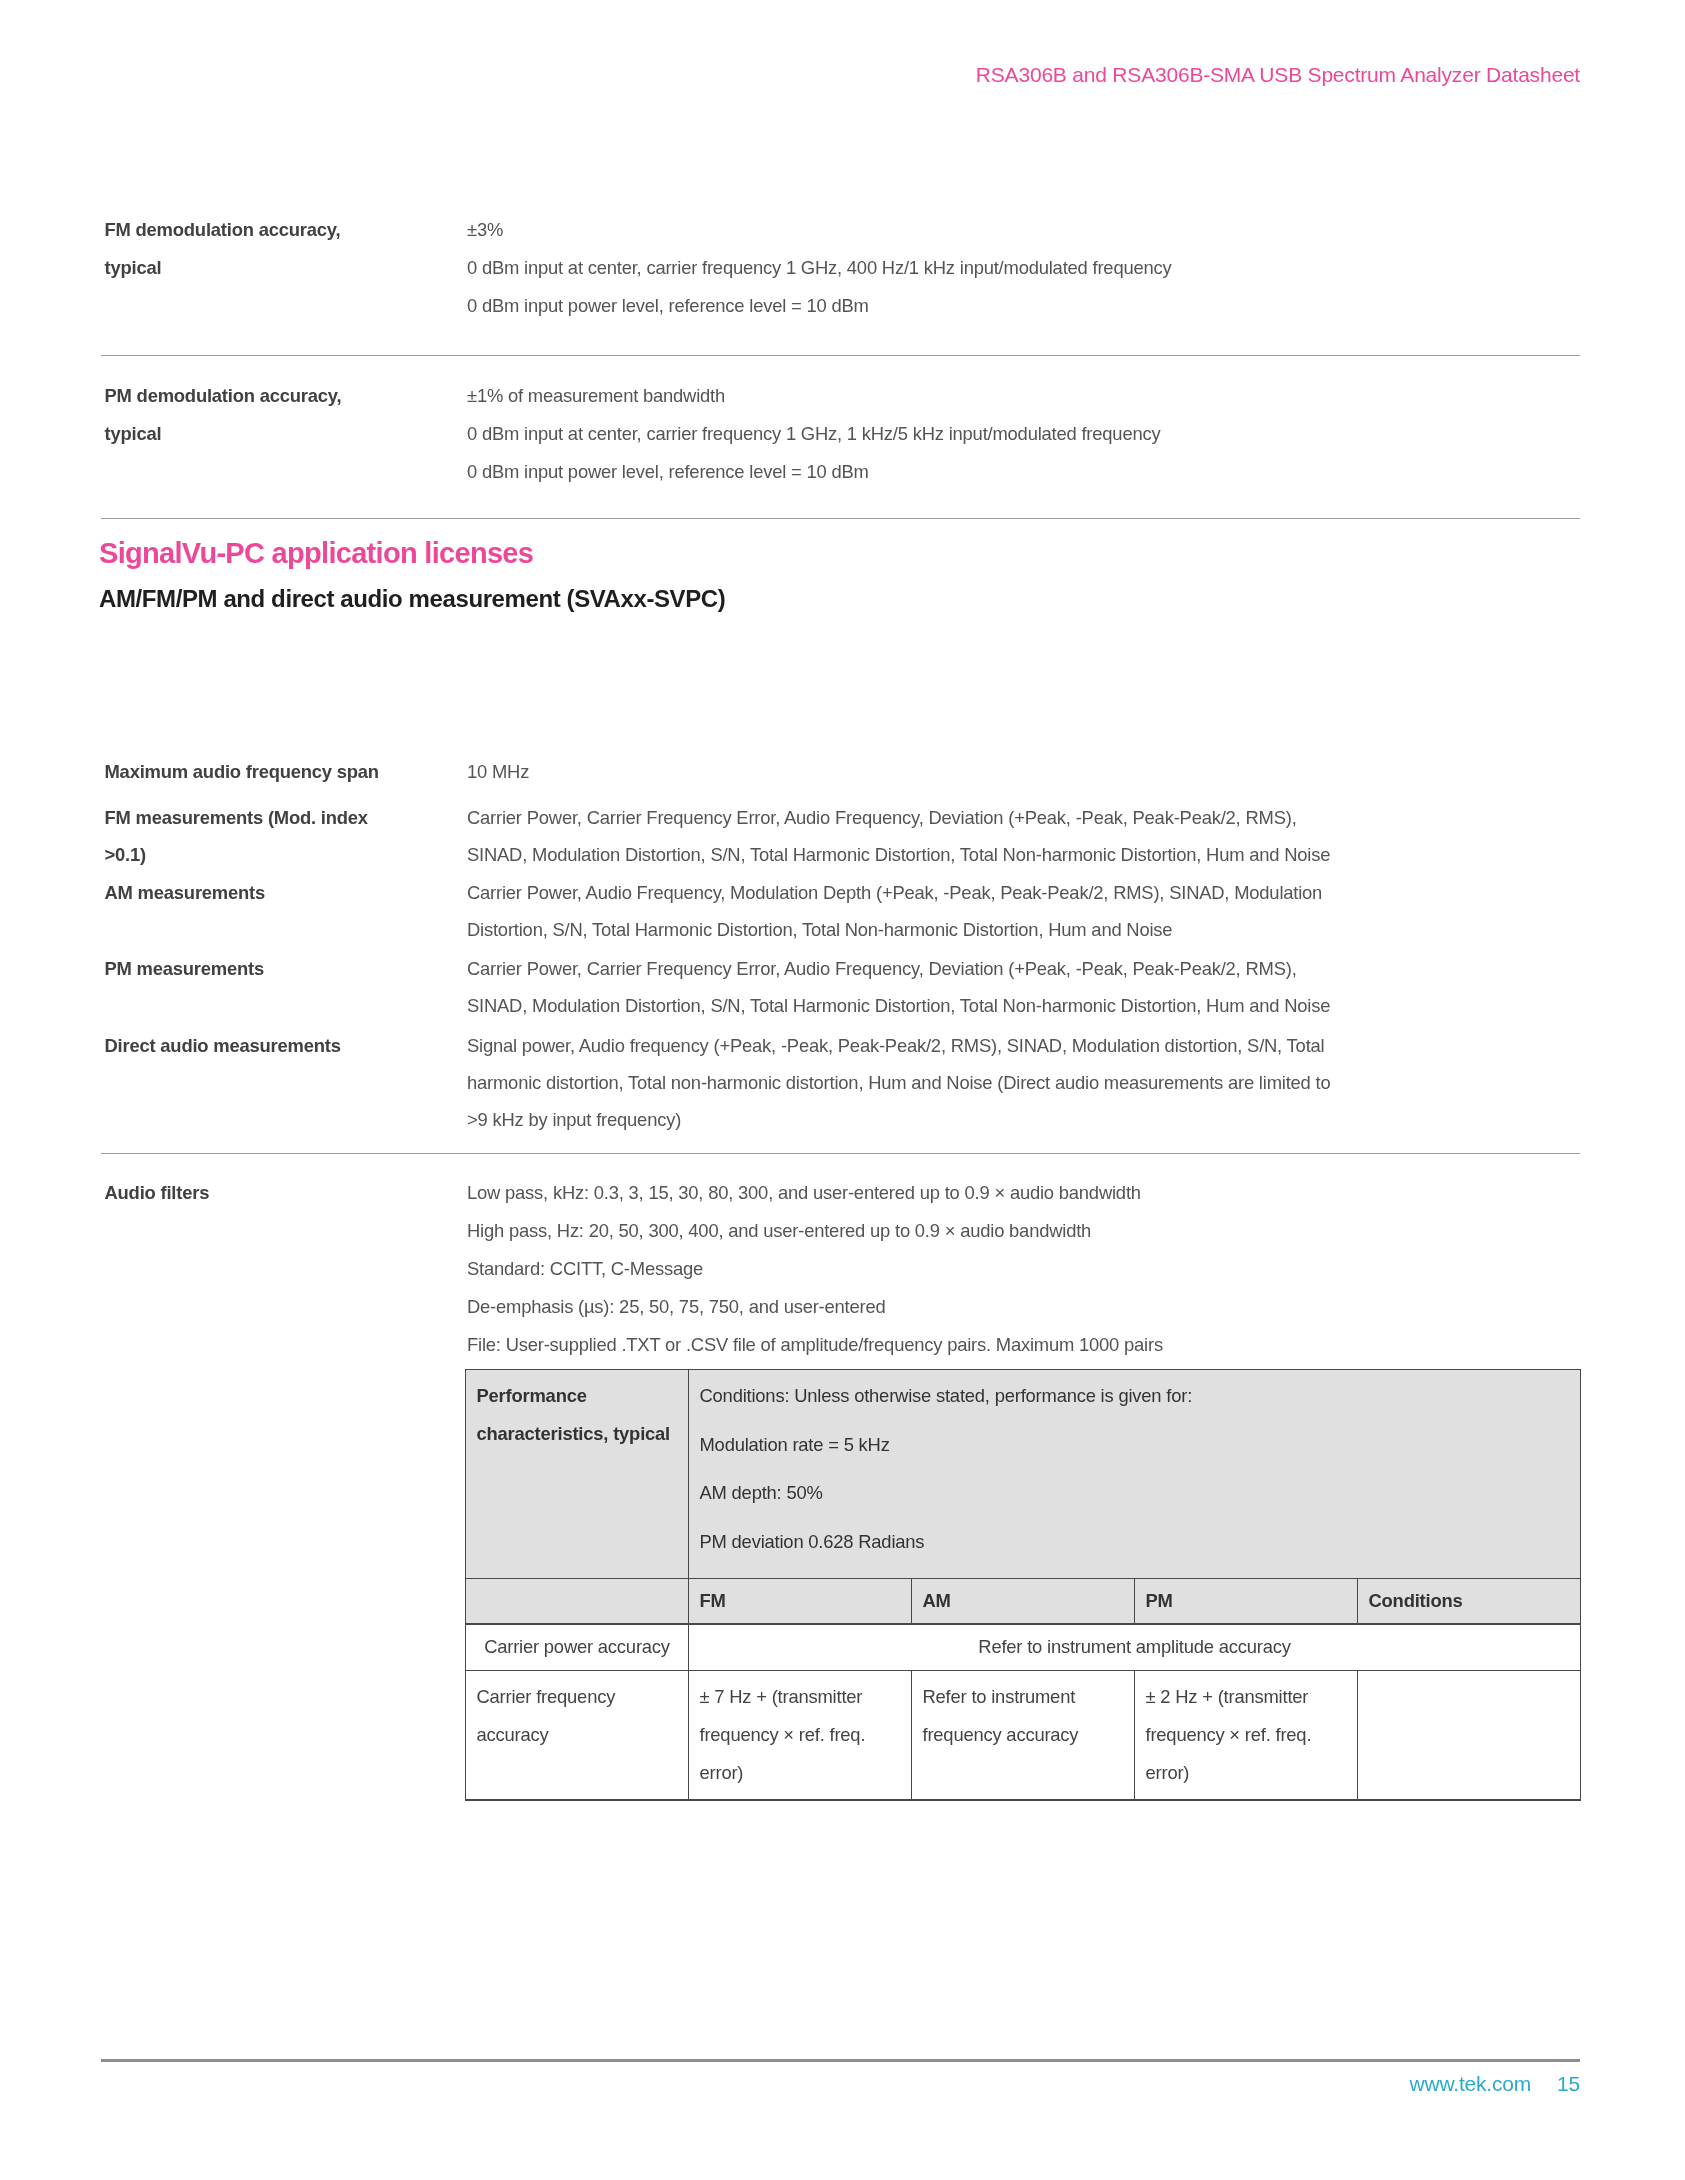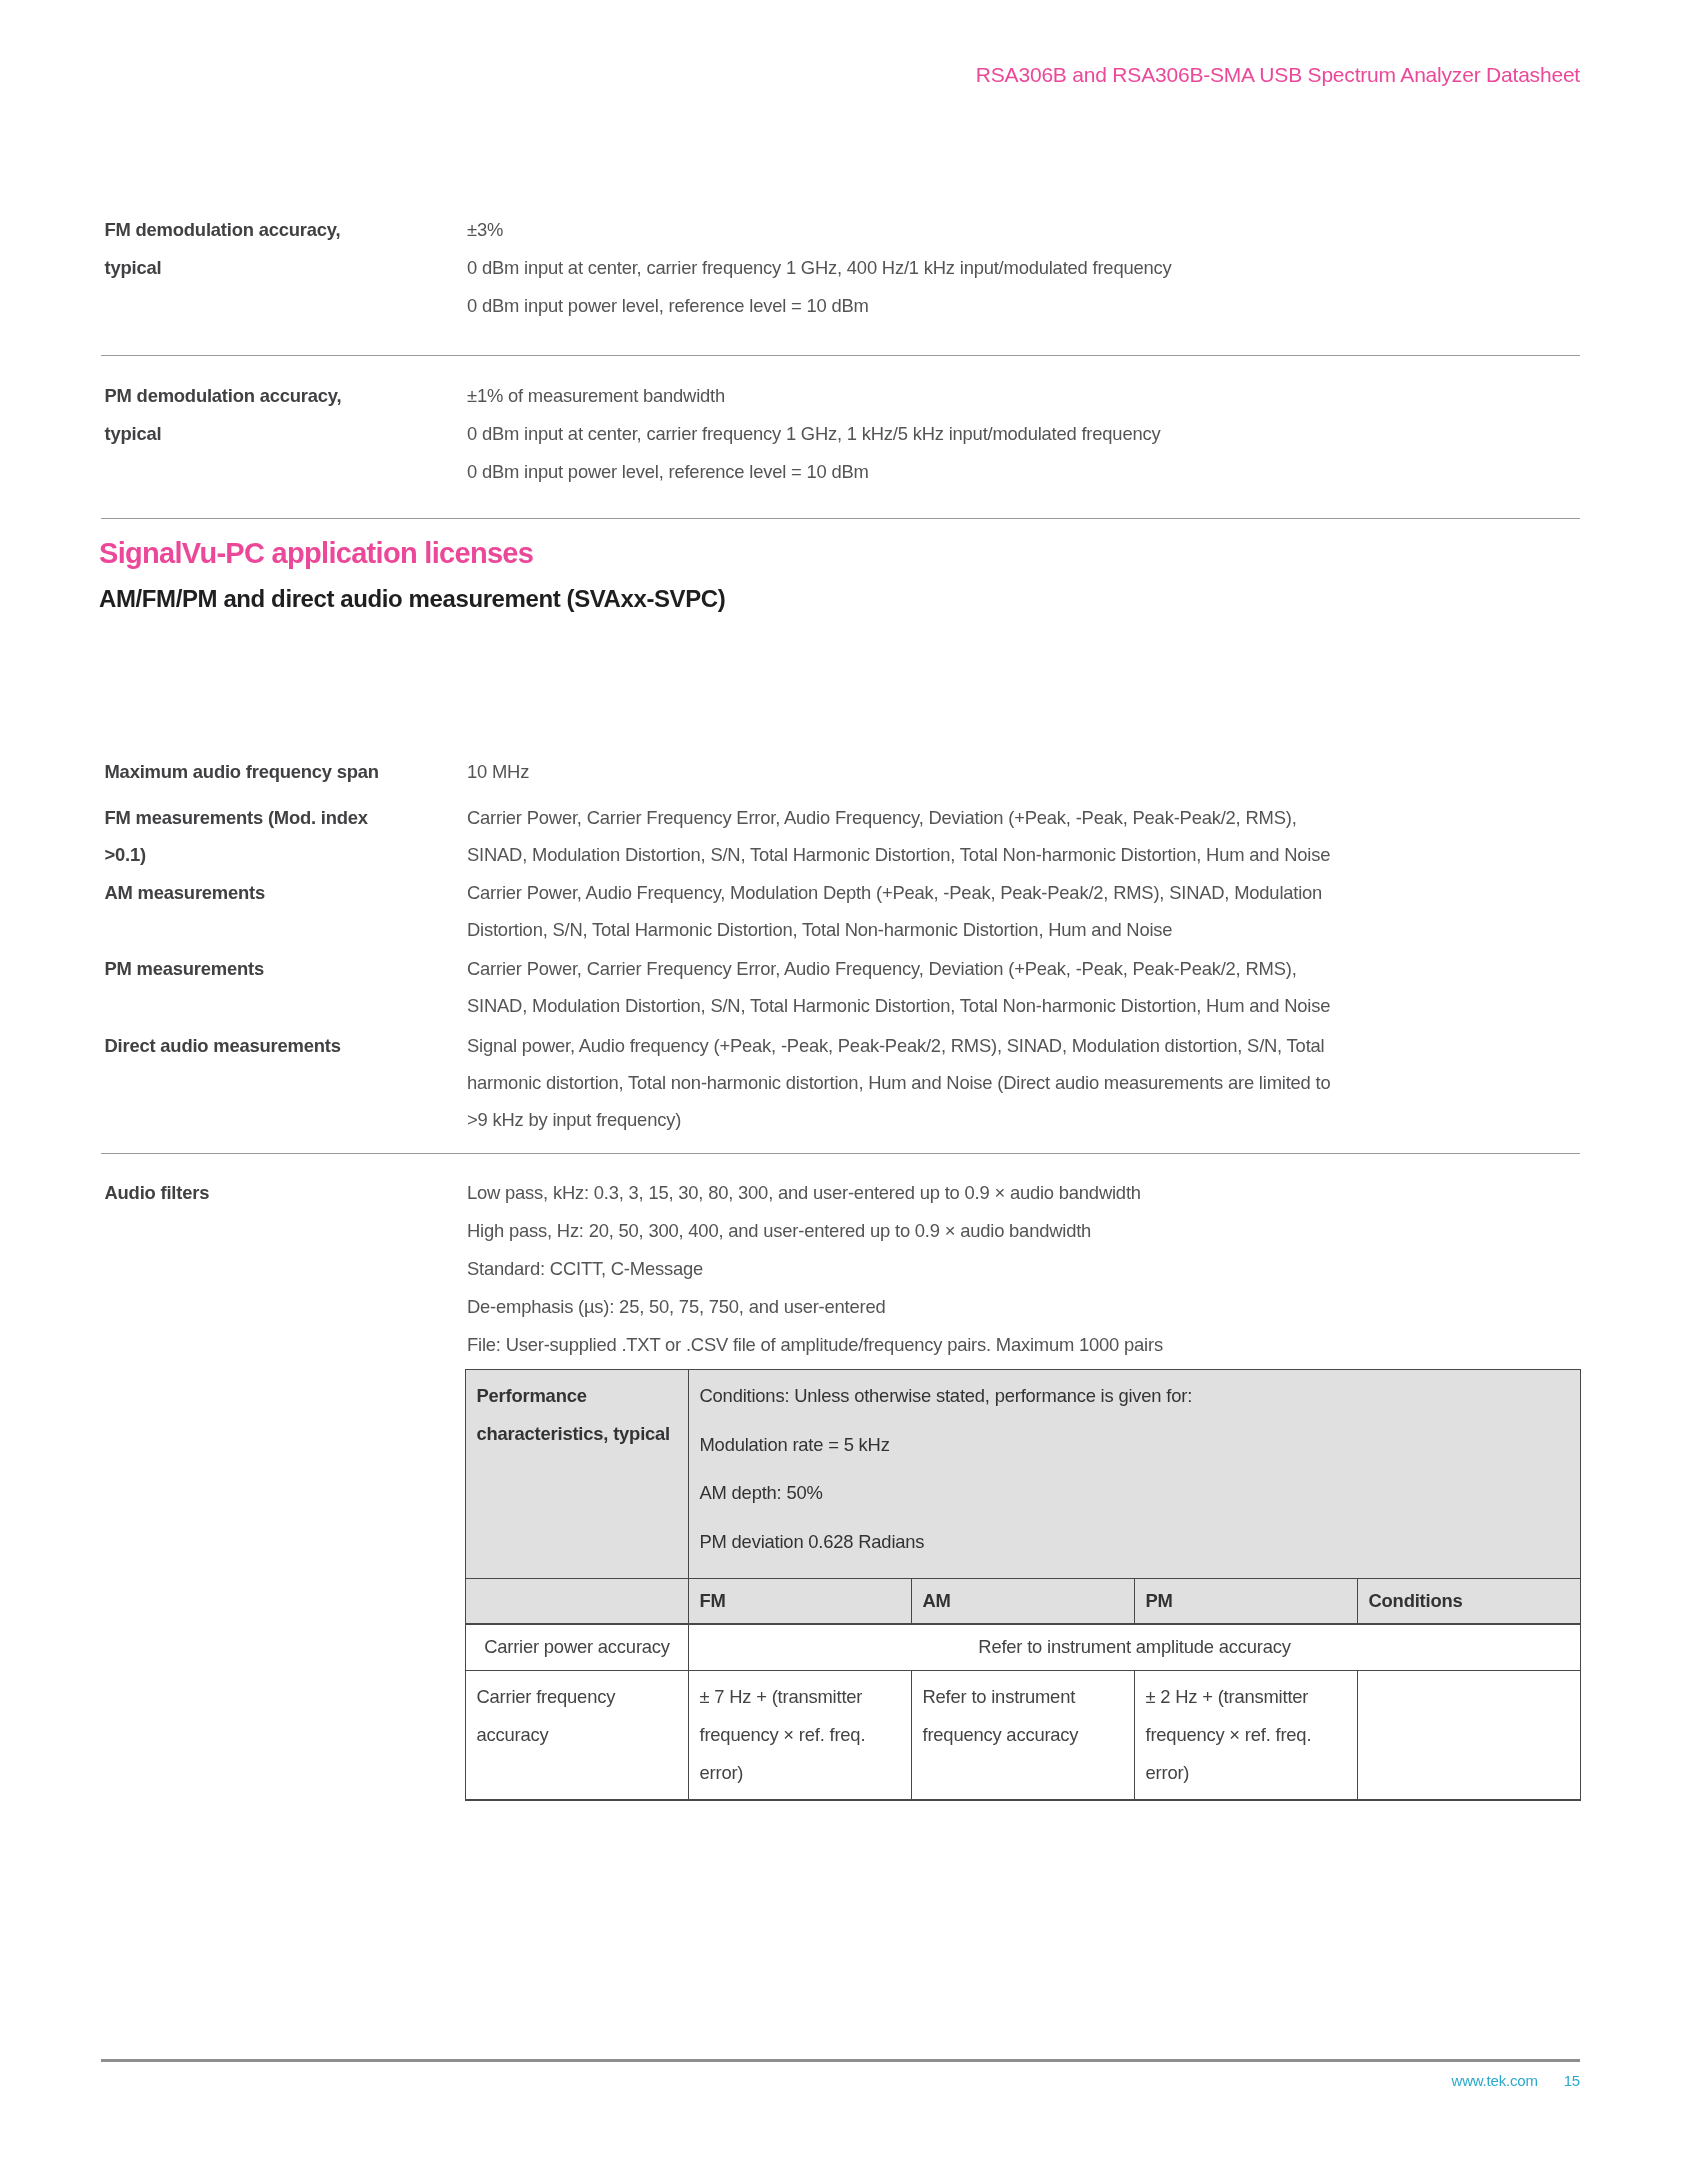--- a/index.html
+++ b/index.html
@@ -68,21 +68,21 @@
     height: 32px;
     line-height: 28px;
     color: #4a4a4c;
   }
   .footer-rule {
     position: absolute; left: 101px; width: 1479px; top: 2059px;
     border-top: 3.5px solid #8e8e8e;
   }
   .footer {
     position: absolute; top: 2072px; left: 101px; width: 1479px;
-    text-align: right; font-size: 15px; color: #2ba9cd;
+    text-align: right; font-size: 21px; color: #2ba9cd;
   }
   .footer .pnum { margin-left: 26px; }
 </style>
 </head>
 <body>
 
 <div class="page">
 
   <div class="doc-header">RSA306B and RSA306B-SMA USB Spectrum Analyzer Datasheet</div>
 

